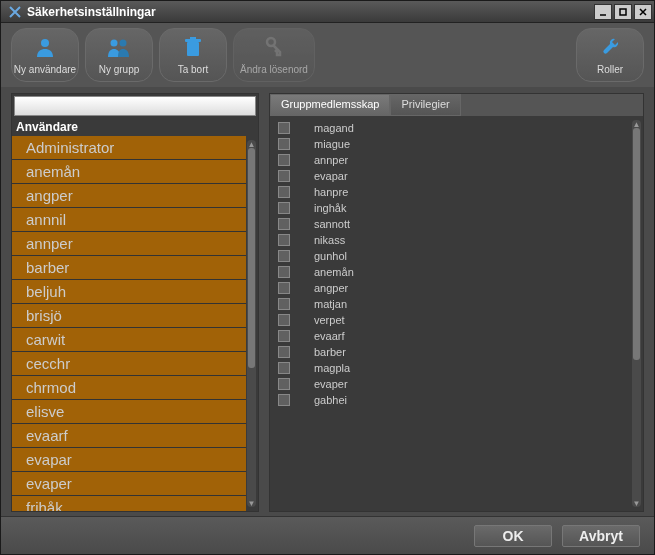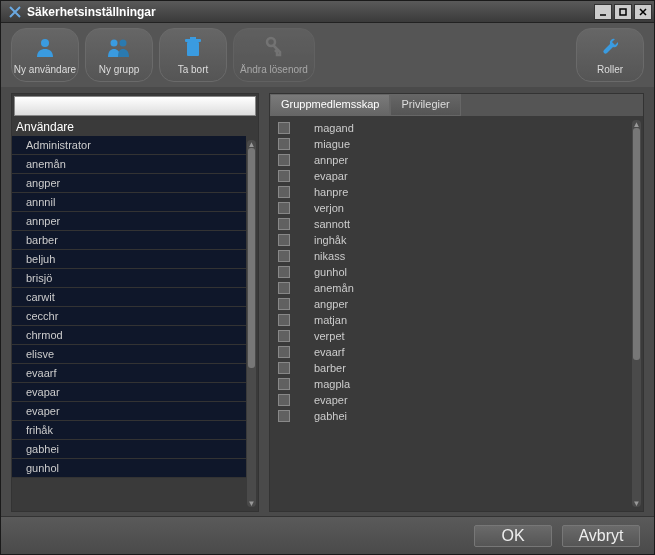--- a/index.html
+++ b/index.html
@@ -11,39 +11,39 @@
 .wbtns { display: flex; gap: 2px; }
 .wbtn { width: 18px; height: 16px; background: #ccc; border: 1px solid #333; font-size: 10px; display: flex; align-items: center; justify-content: center; cursor: pointer; }
 .toolbar { height: 64px; background: #555; display: flex; align-items: center; padding: 6px 10px; gap: 6px; }
 .tbtn { width: 68px; height: 54px; background: linear-gradient(to bottom, #666, #555); border: 1px solid #6a6a6a; border-radius: 15px; display: flex; flex-direction: column; align-items: center; justify-content: center; gap: 3px; cursor: pointer; color: #ddd; font-size: 10px; }
 .tbtn.wide { width: 82px; }
 .tbtn.disabled { opacity: 0.6; cursor: default; }
 .spacer { flex: 1; }
 .content { flex: 1; display: flex; padding: 6px 10px 4px 10px; gap: 10px; min-height: 0; }
 .leftpanel { width: 248px; display: flex; flex-direction: column; border: 1px solid #333; background: #3a3a3a; }
 .searchbox { height: 20px; background: linear-gradient(to bottom, #fff, #ddd); border: 1px solid #888; margin: 2px; }
-.listheader { color: #fff; font-size: 12px; font-weight: normal; padding: 2px 4px; }
+.listheader { color: #fff; font-size: 12px; font-weight: bold; padding: 2px 4px; }
 .userlist { flex: 1; overflow: hidden; position: relative; }
 .userlist-inner { position: absolute; inset: 0 12px 0 0; overflow: hidden; }
-.user-item { color: #ccc; font-size: 11px; padding: 3px 0 3px 14px; border-bottom: 1px solid #333; background: #0f172a; cursor: pointer; }
+.user-item { color: #ccc; font-size: 15px; padding: 3px 0 3px 14px; border-bottom: 1px solid #333; background: #a16207; cursor: pointer; }
 .rightpanel { flex: 1; display: flex; flex-direction: column; border: 1px solid #333; background: #3a3a3a; }
 .tabs { display: flex; height: 22px; background: #555; }
 .tab { padding: 3px 10px; font-size: 11px; color: #ddd; border: 1px solid #666; background: linear-gradient(to bottom, #666, #555); cursor: pointer; }
 .tab.active { background: linear-gradient(to bottom, #7a7a7a, #666); color: #fff; }
 .members { flex: 1; position: relative; overflow: hidden; }
 .members-inner { position: absolute; inset: 4px 14px 4px 4px; overflow: hidden; }
 .member-item { display: flex; align-items: center; gap: 24px; padding: 2px 4px; color: #ccc; font-size: 11px; }
 .chkbox { width: 12px; height: 12px; background: #606060; border: 1px solid #888; cursor: pointer; }
 .scrollbar { position: absolute; right: 2px; top: 4px; bottom: 4px; width: 9px; background: #4a4a4a; border-radius: 4px; }
 .scrollthumb { position: absolute; top: 8px; left: 1px; right: 1px; height: 60%; background: #777; border-radius: 3px; }
 .scrollarrow { position: absolute; left: 0; right: 0; height: 8px; color: #999; font-size: 8px; text-align: center; }
 .scrollarrow.up { top: 0; }
 .scrollarrow.down { bottom: 0; }
 .footer { height: 38px; background: linear-gradient(to bottom, #5a5a5a, #4a4a4a); border-top: 1px solid #333; display: flex; align-items: center; justify-content: flex-end; padding: 0 14px; gap: 10px; }
-.fbtn { width: 78px; height: 22px; background: linear-gradient(to bottom, #6a6a6a, #555); border: 1px solid #777; color: #eee; font-size: 16px; border-radius: 2px; cursor: pointer; }
+.fbtn { width: 78px; height: 22px; background: linear-gradient(to bottom, #6a6a6a, #555); border: 1px solid #777; color: #eee; font-size: 14px; border-radius: 2px; cursor: pointer; font-weight: bold; }
 </style>
 </head>
 <body>
 
 <div class="window">
   <div class="titlebar">
     <span class="titlebar-icon">
       <svg width="16" height="16" viewBox="0 0 16 16">
           <path d="M3 3 L13 13 M13 3 L3 13" stroke="#6aa8e0" stroke-width="2"></path>
         </svg>
@@ -164,29 +164,25 @@
             <div class="member-item">
               <div class="chkbox"></div>
               <span>evapar</span>
             </div>
             <div class="member-item">
               <div class="chkbox"></div>
               <span>hanpre</span>
             </div>
             <div class="member-item">
               <div class="chkbox"></div>
-              <span>verjon</span>
+              <span>inghåk</span>
             </div>
             <div class="member-item">
               <div class="chkbox"></div>
               <span>sannott</span>
-            </div>
-            <div class="member-item">
-              <div class="chkbox"></div>
-              <span>inghåk</span>
             </div>
             <div class="member-item">
               <div class="chkbox"></div>
               <span>nikass</span>
             </div>
             <div class="member-item">
               <div class="chkbox"></div>
               <span>gunhol</span>
             </div>
             <div class="member-item">

